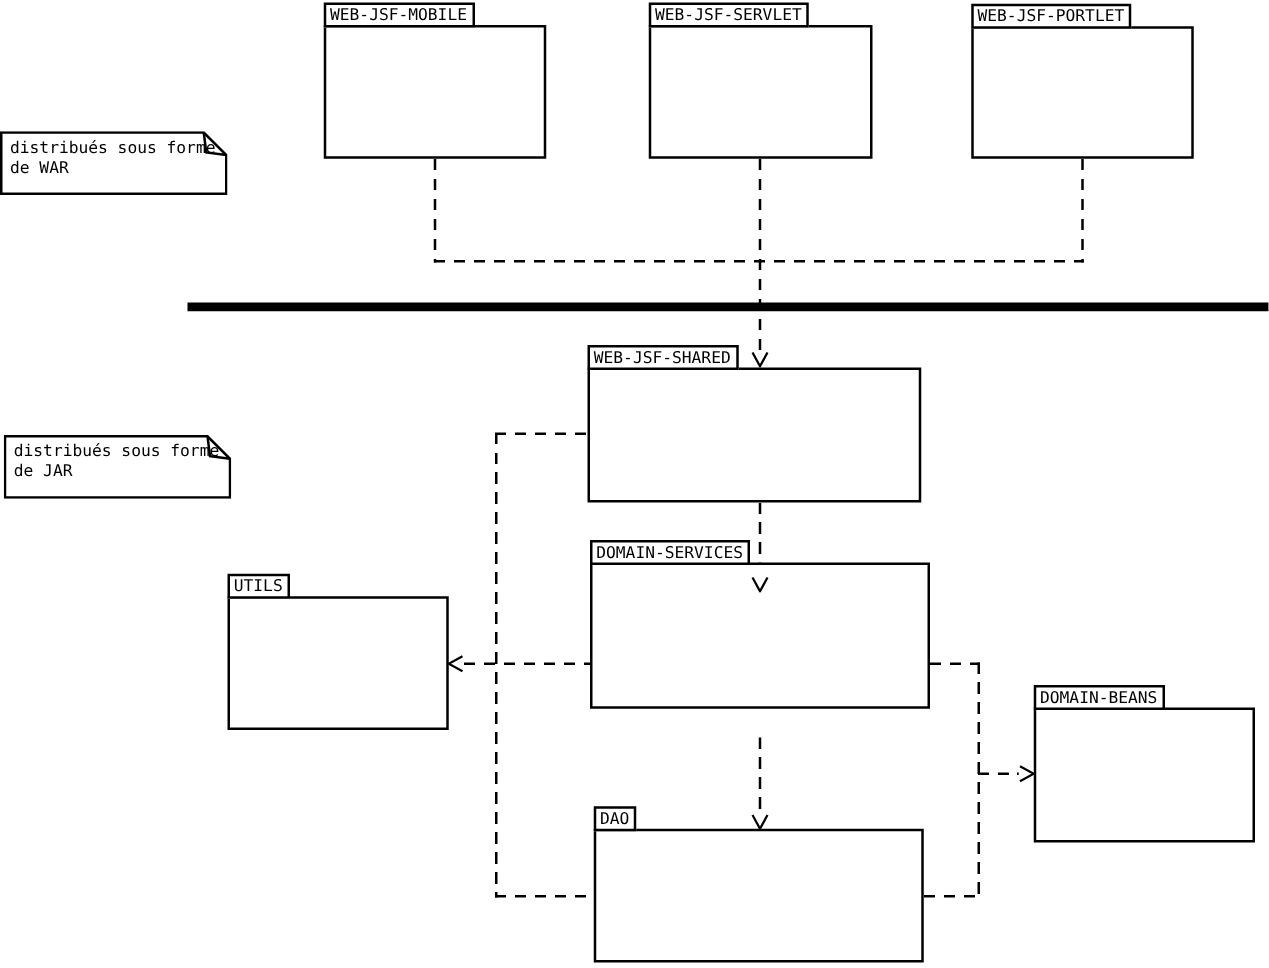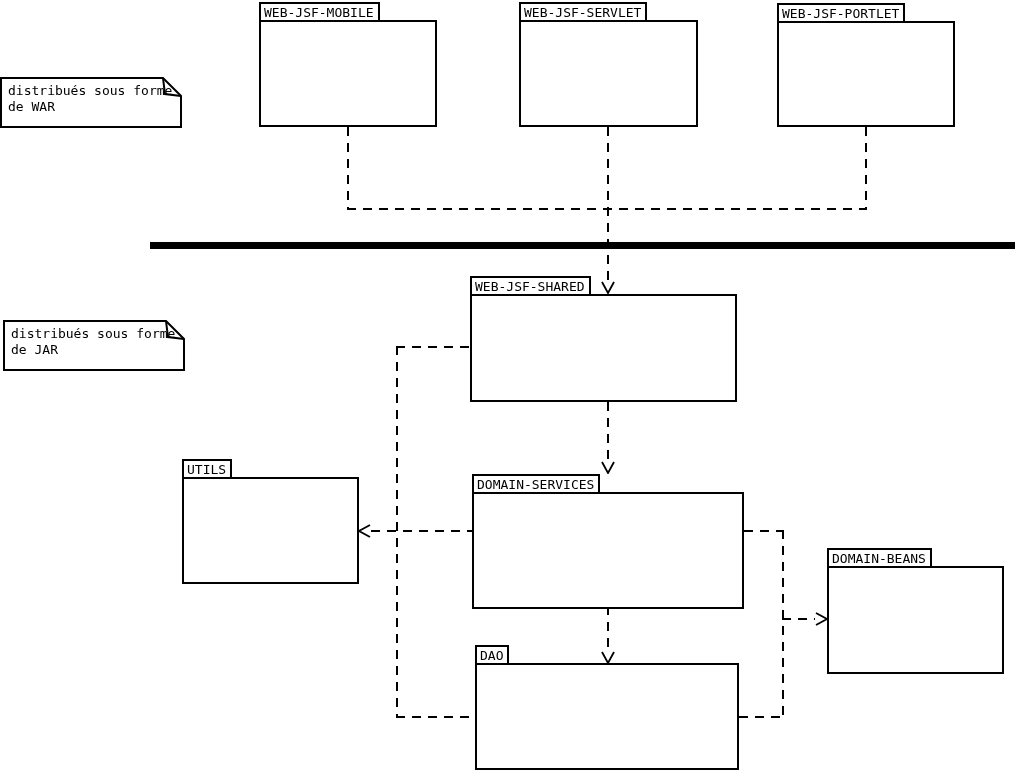--- a/index.html
+++ b/index.html
@@ -22,21 +22,21 @@
   .dash-h {
     position:absolute; height:2px; z-index:1;
     background:repeating-linear-gradient(90deg,#000 0,#000 9px,transparent 9px,transparent 16px);
   }
   .dash-v {
     position:absolute; width:2px; z-index:1;
     background:repeating-linear-gradient(180deg,#000 0,#000 9px,transparent 9px,transparent 16px);
   }
   .arrow { position:absolute; z-index:4; }
   .bar { position:absolute; background:#000; z-index:1; }
-  .note { position:absolute; z-index:3; }
+  .note { position:absolute; z-index:3;margin-top:28px; }
   .note svg { position:absolute; left:0; top:0; }
   .note-text {
     position:absolute; left:8px; top:6px; font-size:13px; line-height:16px;
     white-space:pre; z-index:2;
   }
 </style>
 </head>
 <body>
 
 <div id="canvas">
@@ -103,21 +103,21 @@
   <div class="pkg" style="left:777px; top:3px; width:178px; height:96px;">
     <div class="pkg-tab"><span>WEB-JSF-PORTLET</span></div>
     <div class="pkg-body" style="width:178px; height:106px;"></div>
   </div>
 
   <div class="pkg" style="left:470px; top:276px; width:267px; height:126px;">
     <div class="pkg-tab"><span>WEB-JSF-SHARED</span></div>
     <div class="pkg-body" style="width:267px; height:108px;"></div>
   </div>
 
-  <div class="pkg" style="left:472px; top:474px; width:272px; height:135px;">
+  <div class="pkg" style="left:472px; top:432px; width:272px; height:135px;">
     <div class="pkg-tab"><span>DOMAIN-SERVICES</span></div>
     <div class="pkg-body" style="width:272px; height:117px;"></div>
   </div>
 
   <div class="pkg" style="left:182px; top:459px; width:179px; height:125px;">
     <div class="pkg-tab"><span>UTILS</span></div>
     <div class="pkg-body" style="width:177px; height:107px;"></div>
   </div>
 
   <div class="pkg" style="left:475px; top:645px; width:264px; height:125px;text-align:right;">

